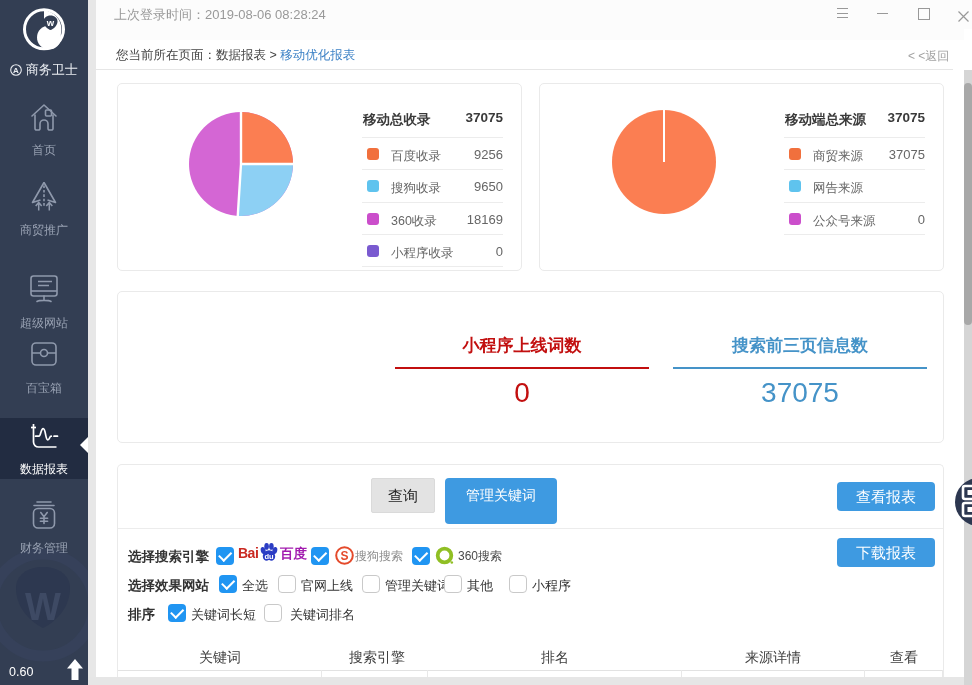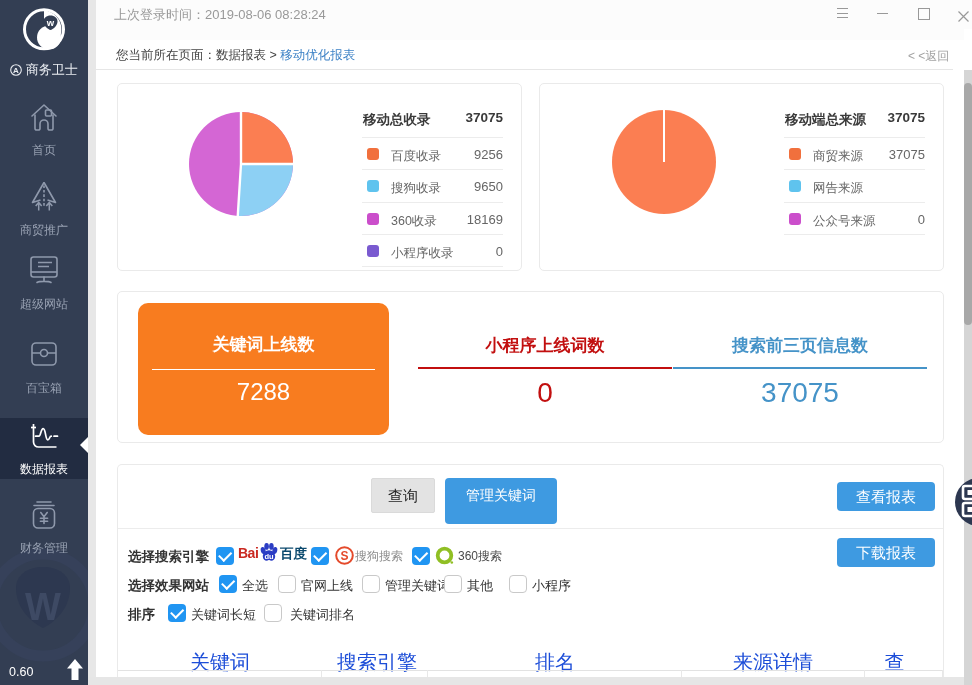--- a/index.html
+++ b/index.html
@@ -45,21 +45,21 @@
 .inp { position:absolute; left:12px; top:13px; width:230px; height:35px; border:1px solid #84a4c6; border-radius:2px; color:#a9a9a9; font-size:14px; line-height:33px; padding-left:12px; background:#fff; }
 .btn-gray { position:absolute; left:253px; top:13px; width:64px; height:35px; background:#e3e3e3; border:1px solid #dadada; border-radius:2px; text-align:center; line-height:33px; font-size:15px; color:#222; }
 .btn-blue { position:absolute; background:#3e9ae1; border-radius:4px; text-align:center; color:#fff; }
 .lbl { position:absolute; font-size:13.5px; color:#333; }
 .clb { position:absolute; font-size:13px; color:#333; }
 .cb { position:absolute; width:18px; height:18px; border-radius:4px; }
 .cb.off { border-radius:4px; }
 .cb.on { background:#2095f2; }
 .cb.on:after { content:""; position:absolute; left:3.2px; top:4px; width:10px; height:5.5px; border-left:2.2px solid #fff; border-bottom:2.2px solid #fff; transform:rotate(-45deg); }
 .cb.off { background:#fff; border:1px solid #c9c9c9; }
-.th { position:absolute; font-size:20px; color:#1d4ed8; transform:translateX(-50%); }
+.th { position:absolute; font-size:14px; color:#404040; transform:translateX(-50%); }
 .tcell { position:absolute; top:630px; height:7px; border-left:1px solid #e8e8e8; }
 
 
 .sb-track { position:absolute; left:964px; top:70px; width:8px; height:615px; background:#d5d5d5; }
 .sb-thumb { position:absolute; left:964px; top:83px; width:8px; height:242px; background:#a8a8a8; border-radius:4px; }
 .float-ball { position:absolute; left:955px; top:478px; width:48px; height:48px; border-radius:50%; background:#2c3750; }
 </style>
 </head>
 <body>
 
@@ -96,21 +96,21 @@
   </div>
   <div class="s-item" style="top:181px">
     <svg width="34" height="31" viewBox="0 0 34 31" fill="none" stroke="#8f99ac" stroke-width="1.6">
       <path d="M17 1.5 L28.5 21.5 L20.5 19 M17 1.5 L5.5 21.5 L13.5 19" stroke-linejoin="round"></path>
       <path d="M17 4.5 V25" stroke-dasharray="2.6 1.8"></path>
       <path d="M8.7 25 l3 -3.6 l3 3.6 M11.7 22.8 V29.5" stroke-width="1.5"></path>
       <path d="M19.3 25 l3 -3.6 l3 3.6 M22.3 22.8 V29.5" stroke-width="1.5"></path>
     </svg>
     商贸推广
   </div>
-  <div class="s-item" style="top:255px">
+  <div class="s-item" style="top:274px">
     <svg width="32" height="31" viewBox="0 0 32 31" fill="none" stroke="#8f99ac" stroke-width="1.6">
       <rect x="3" y="2" width="26" height="20" rx="2.5"></rect>
       <path d="M3 17 H29"></path>
       <path d="M10 7.5 H24 M10 11.5 H21"></path>
       <path d="M16 22 V26 M9 27.5 c2 -1.5 12 -1.5 14 0" stroke-linecap="round"></path>
     </svg>
     超级网站
   </div>
   <div class="s-item" style="top:340px">
     <svg width="32" height="30" viewBox="0 0 32 30" fill="none" stroke="#8f99ac" stroke-width="1.6">
@@ -216,26 +216,21 @@
     <div class="lg-sw" style="left:249px;top:96px;background:#5fc3ee"></div>
     <div class="lg-row" style="left:273px;top:96px">网告来源</div>
     <div class="lg-line" style="left:244px;top:118px;width:141px"></div>
     <div class="lg-sw" style="left:249px;top:129px;background:#cb4ecb"></div>
     <div class="lg-row" style="left:273px;top:129px">公众号来源</div>
     <div class="lg-val" style="left:305px;top:128px;width:80px">0</div>
     <div class="lg-line" style="left:244px;top:150px;width:141px"></div>
   </div>
 
   <div class="card" style="left:21px;top:251px;width:827px;height:152px">
-    <div class="orange-box">
-      <div style="font-size:17px;font-weight:bold;margin-top:30px">关键词上线数</div>
-      <div style="height:1px;background:#fff;margin:13px 14px 0"></div>
-      <div style="font-size:24px;margin-top:8px">7288</div>
-    </div>
-    <div class="stat" style="left:300px;color:#c20f0f">
+    <div class="stat" style="left:277px;color:#c20f0f">
       <div class="t">小程序上线词数</div>
       <div class="ln" style="background:#c20f0f"></div>
       <div class="n">0</div>
     </div>
     <div class="stat" style="left:555px;color:#4593c8">
       <div class="t">搜索前三页信息数</div>
       <div class="ln" style="background:#4593c8"></div>
       <div class="n">37075</div>
     </div>
   </div>
@@ -250,21 +245,21 @@
     <span class="cb on" style="left:98px;top:82px"></span>
     <span class="abs" style="left:120px;top:80px;color:#ca2a22;font-weight:bold;font-size:14px;letter-spacing:-0.5px">Bai</span>
     <svg class="abs" style="left:141px;top:77px" width="20" height="21" viewBox="0 0 20 21">
       <ellipse cx="4.2" cy="8.6" rx="2.4" ry="3.6" fill="#2b3dc4" transform="rotate(-14 4.2 8.6)"></ellipse>
       <ellipse cx="15.8" cy="8.6" rx="2.4" ry="3.6" fill="#2b3dc4" transform="rotate(14 15.8 8.6)"></ellipse>
       <ellipse cx="7.6" cy="4.4" rx="2.3" ry="3.4" fill="#2b3dc4"></ellipse>
       <ellipse cx="12.4" cy="4.4" rx="2.3" ry="3.4" fill="#2b3dc4"></ellipse>
       <path d="M10 8.2 c3.4 0 6.2 2.9 6.2 6.3 c0 2.6 -1.8 4.2 -4 4.2 c-1.2 0 -1.8 -0.6 -2.2 -0.6 c-0.4 0 -1 0.6 -2.2 0.6 c-2.2 0 -4 -1.6 -4 -4.2 c0 -3.4 2.8 -6.3 6.2 -6.3 z" fill="#2b3dc4"></path>
       <text x="10" y="16.6" font-size="7.5" font-weight="bold" fill="#fff" text-anchor="middle">du</text>
     </svg>
-    <span class="abs" style="left:162px;top:80px;color:#0c4a6e;font-weight:bold;font-size:13.5px">百度</span>
+    <span class="abs" style="left:162px;top:80px;color:#a21caf;font-weight:bold;font-size:13.5px">百度</span>
     <span class="cb on" style="left:193px;top:82px"></span>
     <svg class="abs" style="left:217px;top:81px" width="19" height="19" viewBox="0 0 19 19">
         <circle cx="9.5" cy="9.5" r="8.3" fill="#fff" stroke="#e44a2b" stroke-width="2"></circle>
         <text x="9.5" y="14" font-size="12" font-weight="bold" fill="#e44a2b" text-anchor="middle">S</text>
       </svg>
     <span class="abs" style="left:237px;top:83px;color:#8e8e8e;font-size:12px">搜狗搜索</span>
     <span class="cb on" style="left:294px;top:82px"></span>
     <svg class="abs" style="left:317px;top:81px" width="19" height="19" viewBox="0 0 19 19">
         <circle cx="9.5" cy="9.5" r="6.8" fill="none" stroke="#90bf24" stroke-width="3.8"></circle>
         <circle cx="16.8" cy="16.5" r="1.3" fill="#90bf24"></circle>

